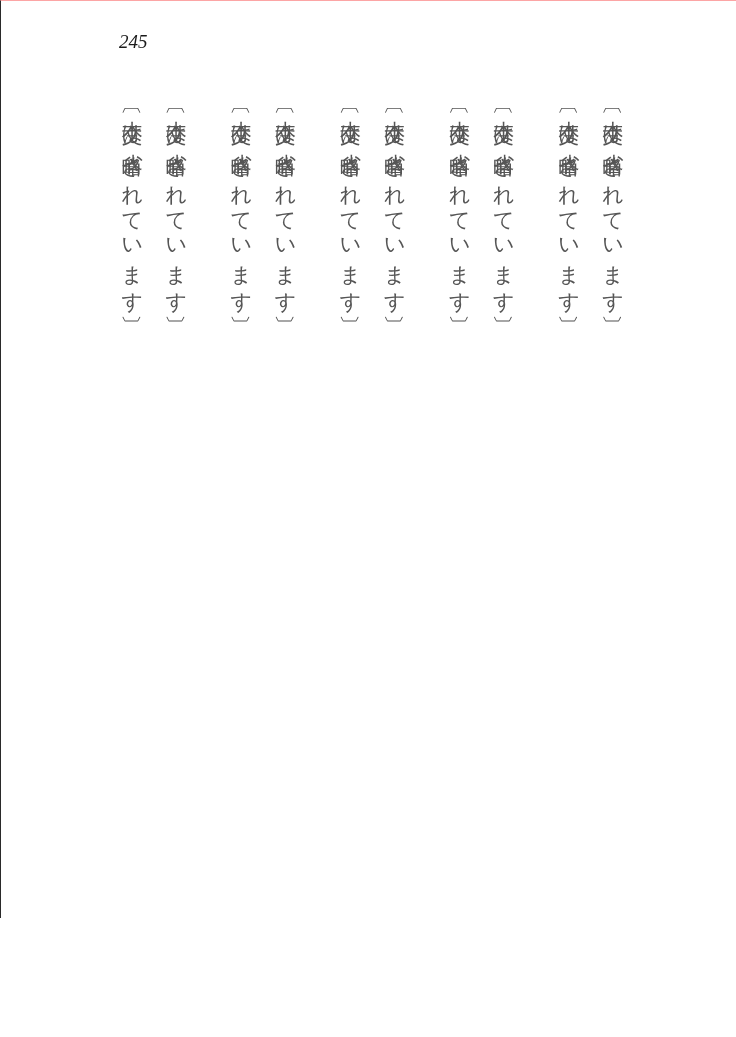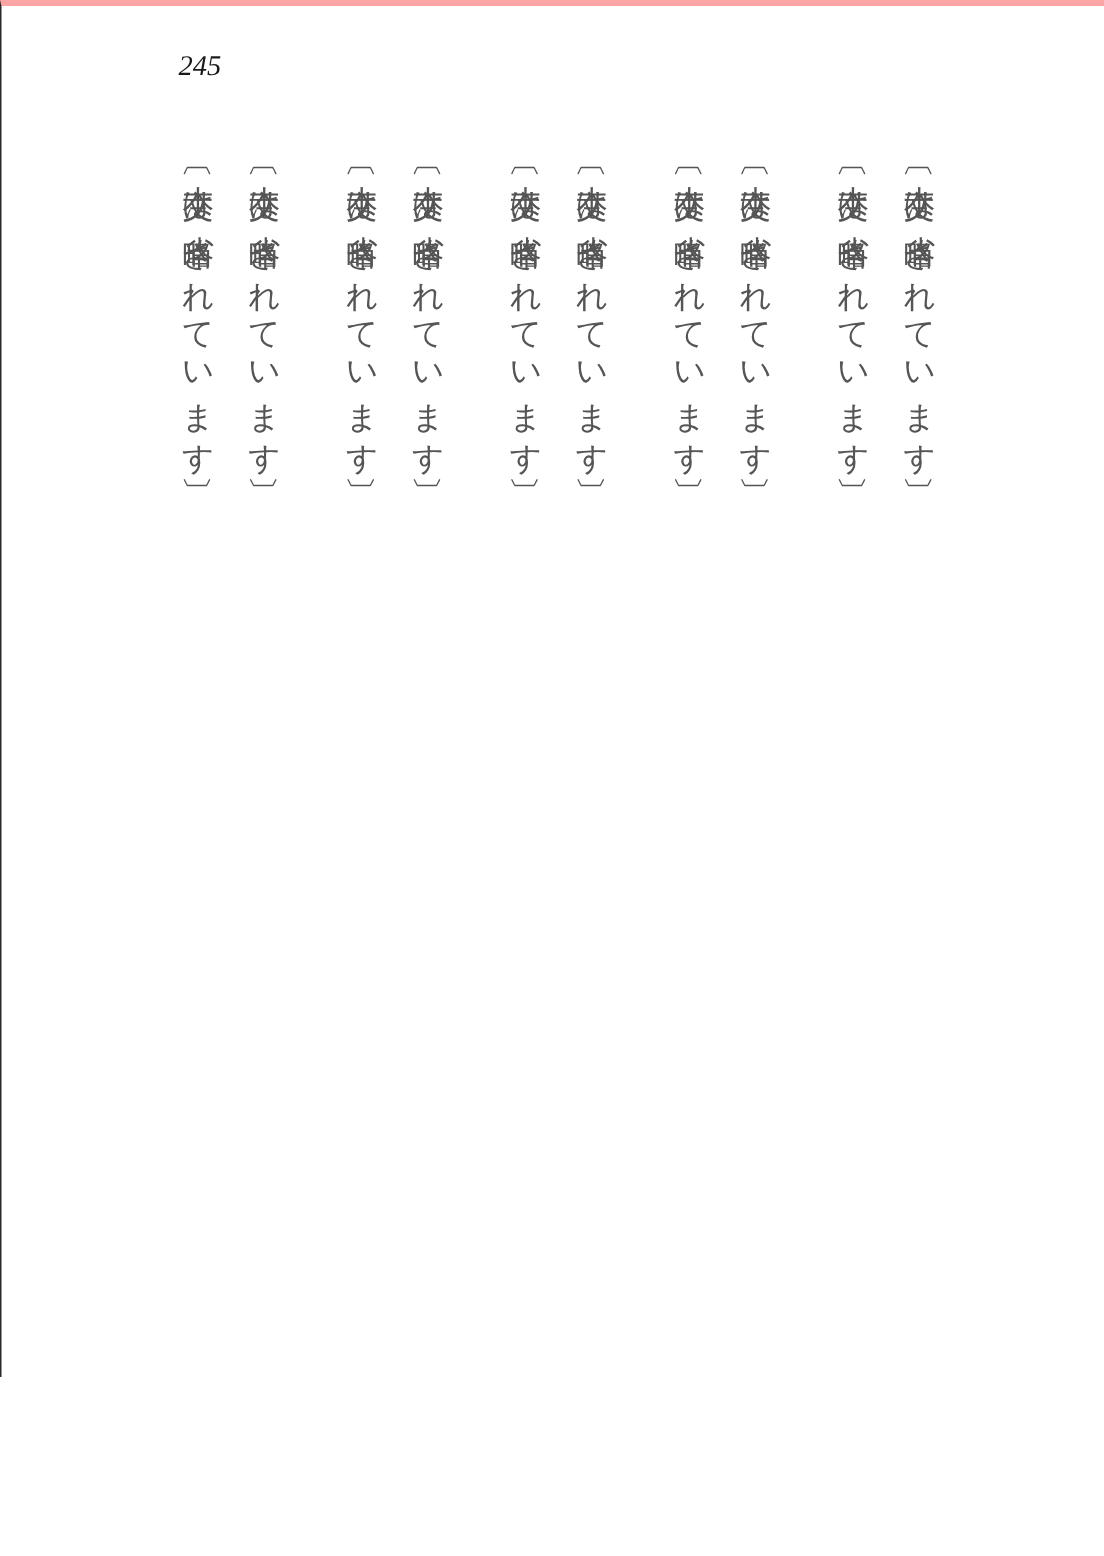--- a/index.html
+++ b/index.html
@@ -6,21 +6,21 @@
     margin: 0;
     padding: 0;
     background: #ffffff;
     font-family: "Liberation Serif", "DejaVu Serif", serif;
   }
   .page {
     position: relative;
     width: 736px;
     height: 918px;
     background: #ffffff;
-    border-top: 4px solid #fca5a5;
+    border-top: 1px solid #fca5a5;
     border-left: 1px solid #2a2a2a;
     box-sizing: border-box;
     overflow: hidden;
   }
   .page-number {
     position: absolute;
     top: 30px;
     left: 118px;
     font-size: 19px;
     font-style: italic;

